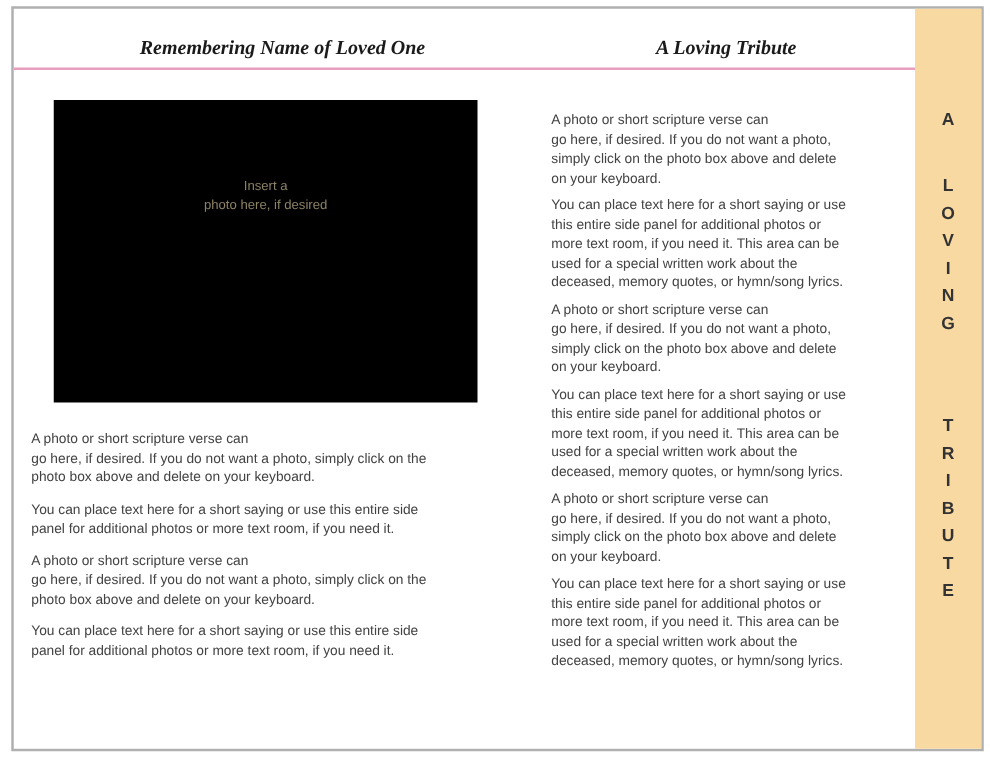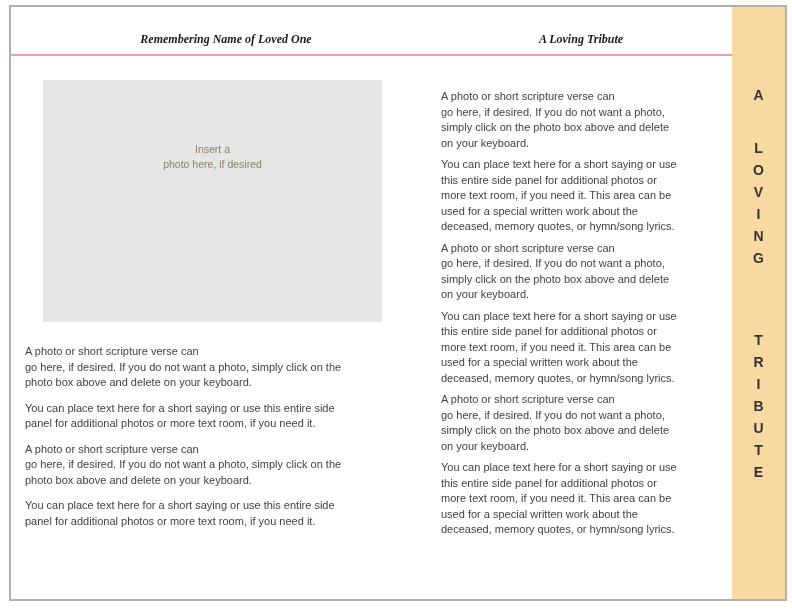--- a/index.html
+++ b/index.html
@@ -13,35 +13,35 @@
     position: absolute; left: 9px; top: 5px;
     width: 778px; height: 596px;
     border: 2px solid #b0b0b0;
     box-sizing: border-box;
     background: #ffffff;
   }
   .page-title {
     position: absolute; margin: 0; top: 21px;
     font-family: "Liberation Serif", serif;
     font-style: italic; font-weight: bold;
-    font-size: 12px; line-height: 22px;
+    font-size: 16px; line-height: 22px;
     color: #1a1a1a; text-align: center;
     white-space: nowrap;
   }
   .title-left  { left: 0;     width: 430px; }
   .title-right { left: 440px; width: 260px; }
   .rule {
     position: absolute; left: 0; top: 47px;
     width: calc(100% - 53px); height: 2px;
     background: #e79fbe;
   }
   .photo-box {
     position: absolute; left: 32px; top: 73px;
     width: 339px; height: 242px;
-    background: #e5e5e5;
+    background: #000000;
   }
   .photo-box .label {
     padding-top: 62px; text-align: center;
     font-size: 10.5px; line-height: 15px;
     color: #8c8266; white-space: pre-line;
   }
   .text-col {
     position: absolute; color: #424242;
     font-size: 11px; line-height: 15.5px;
     text-align: left;

